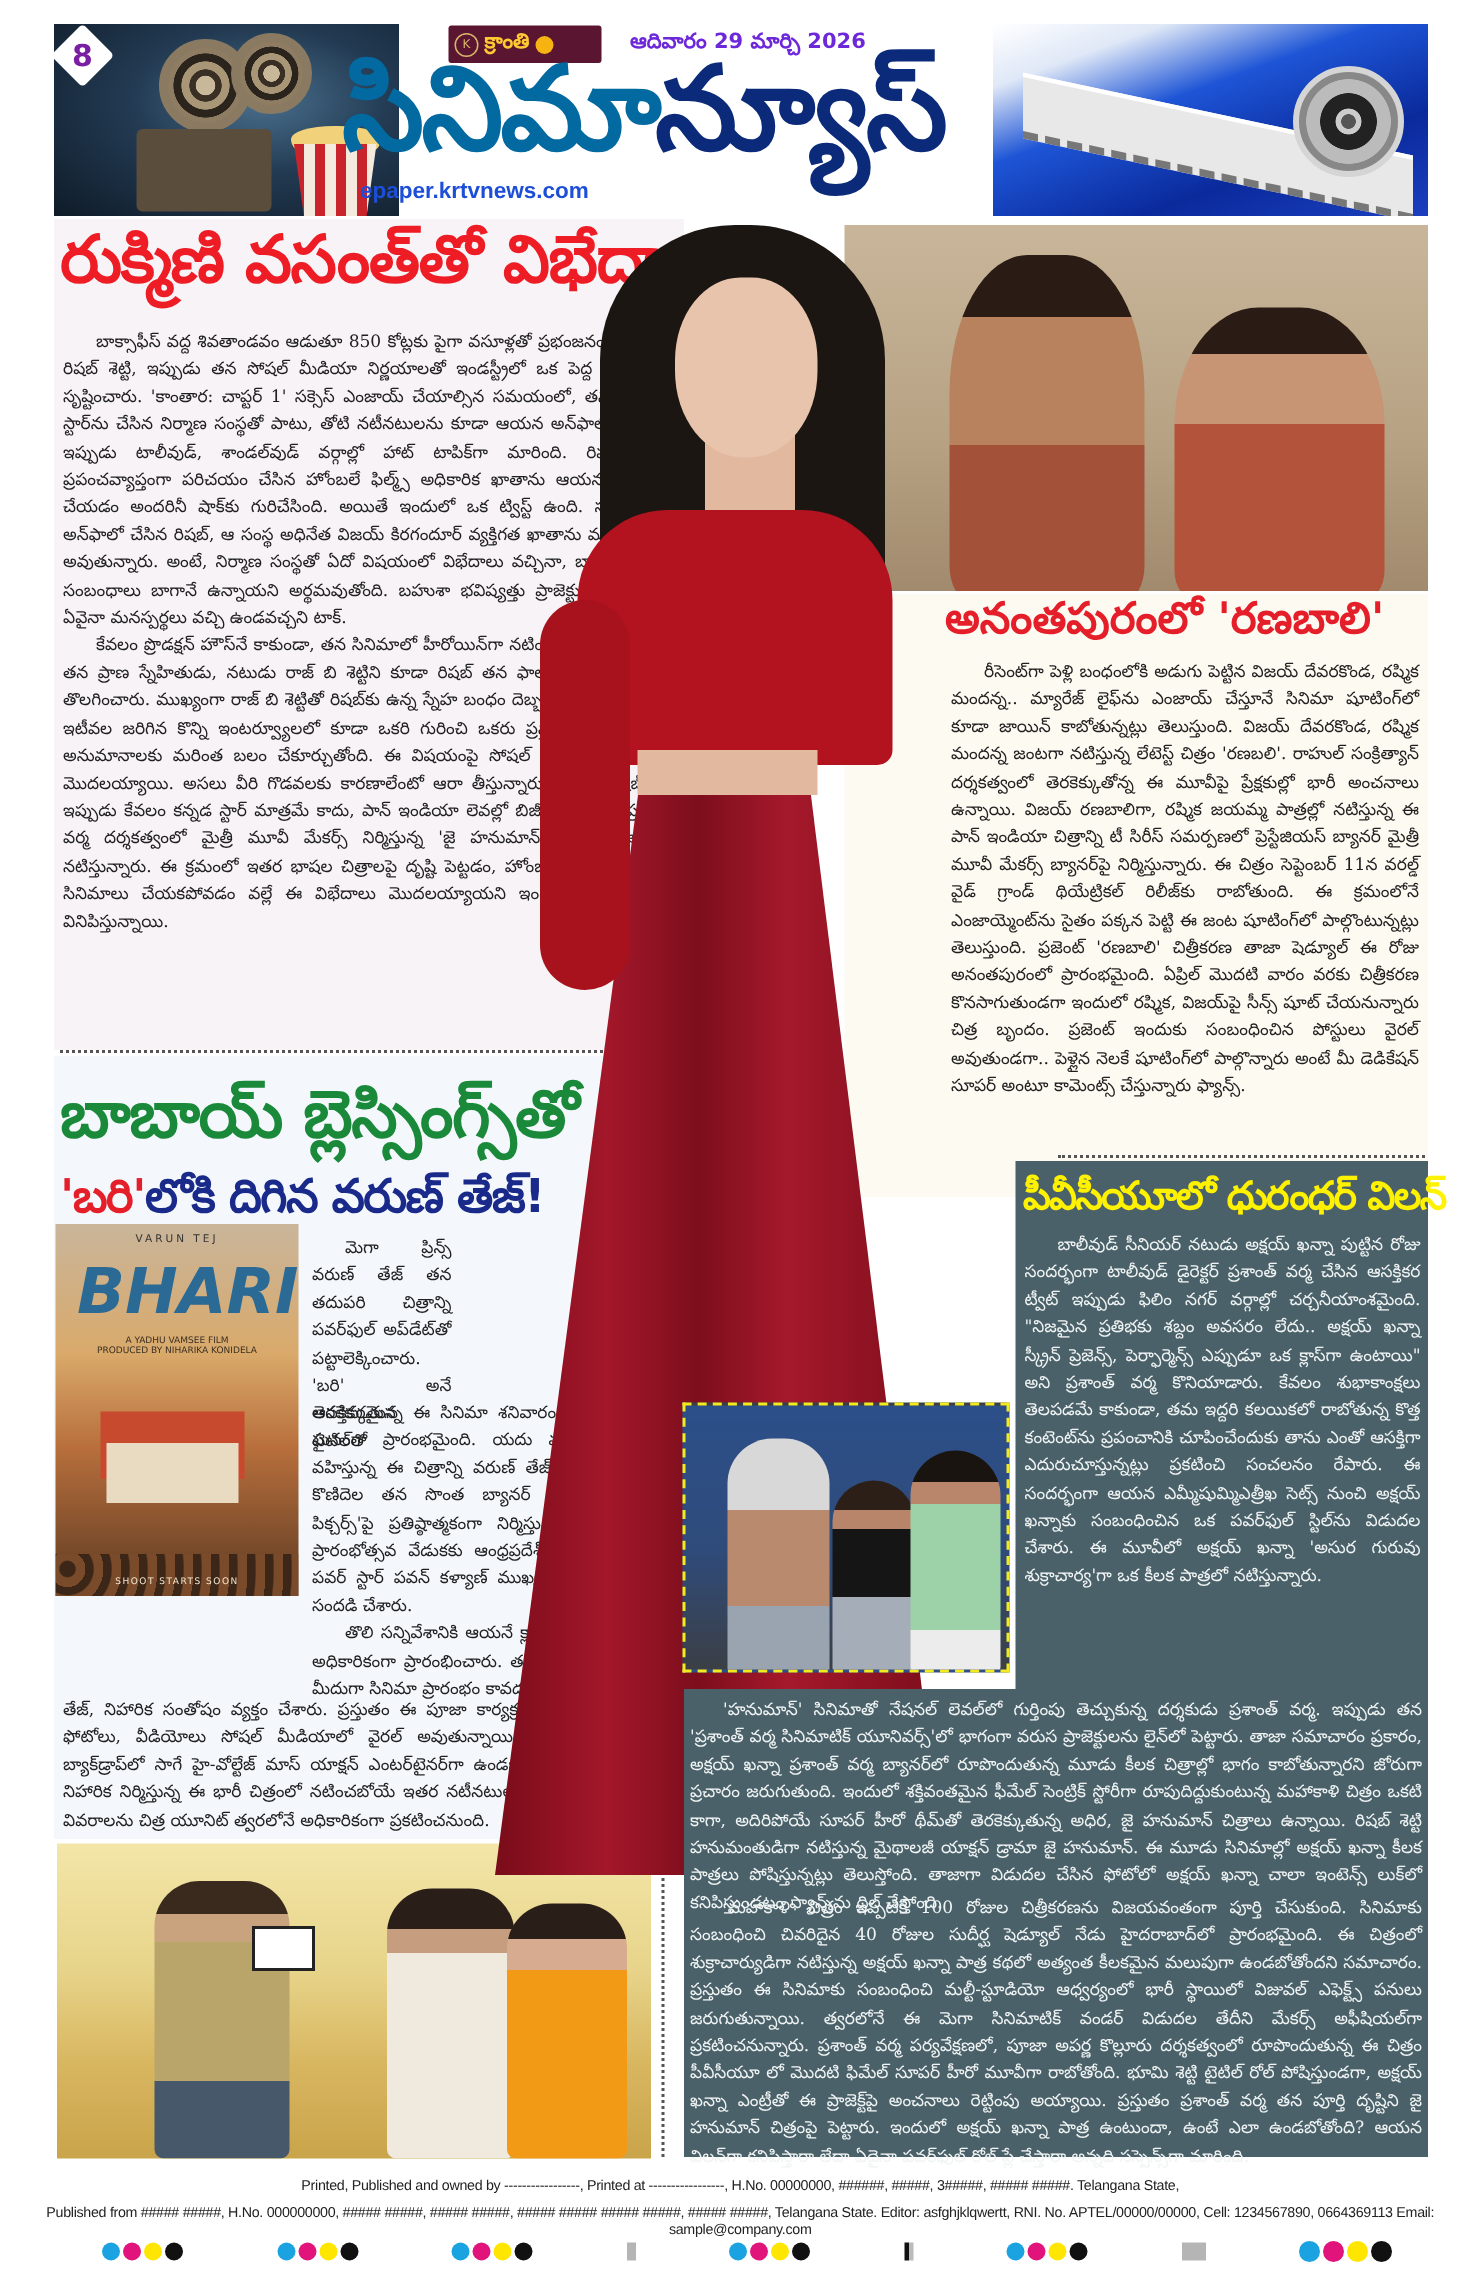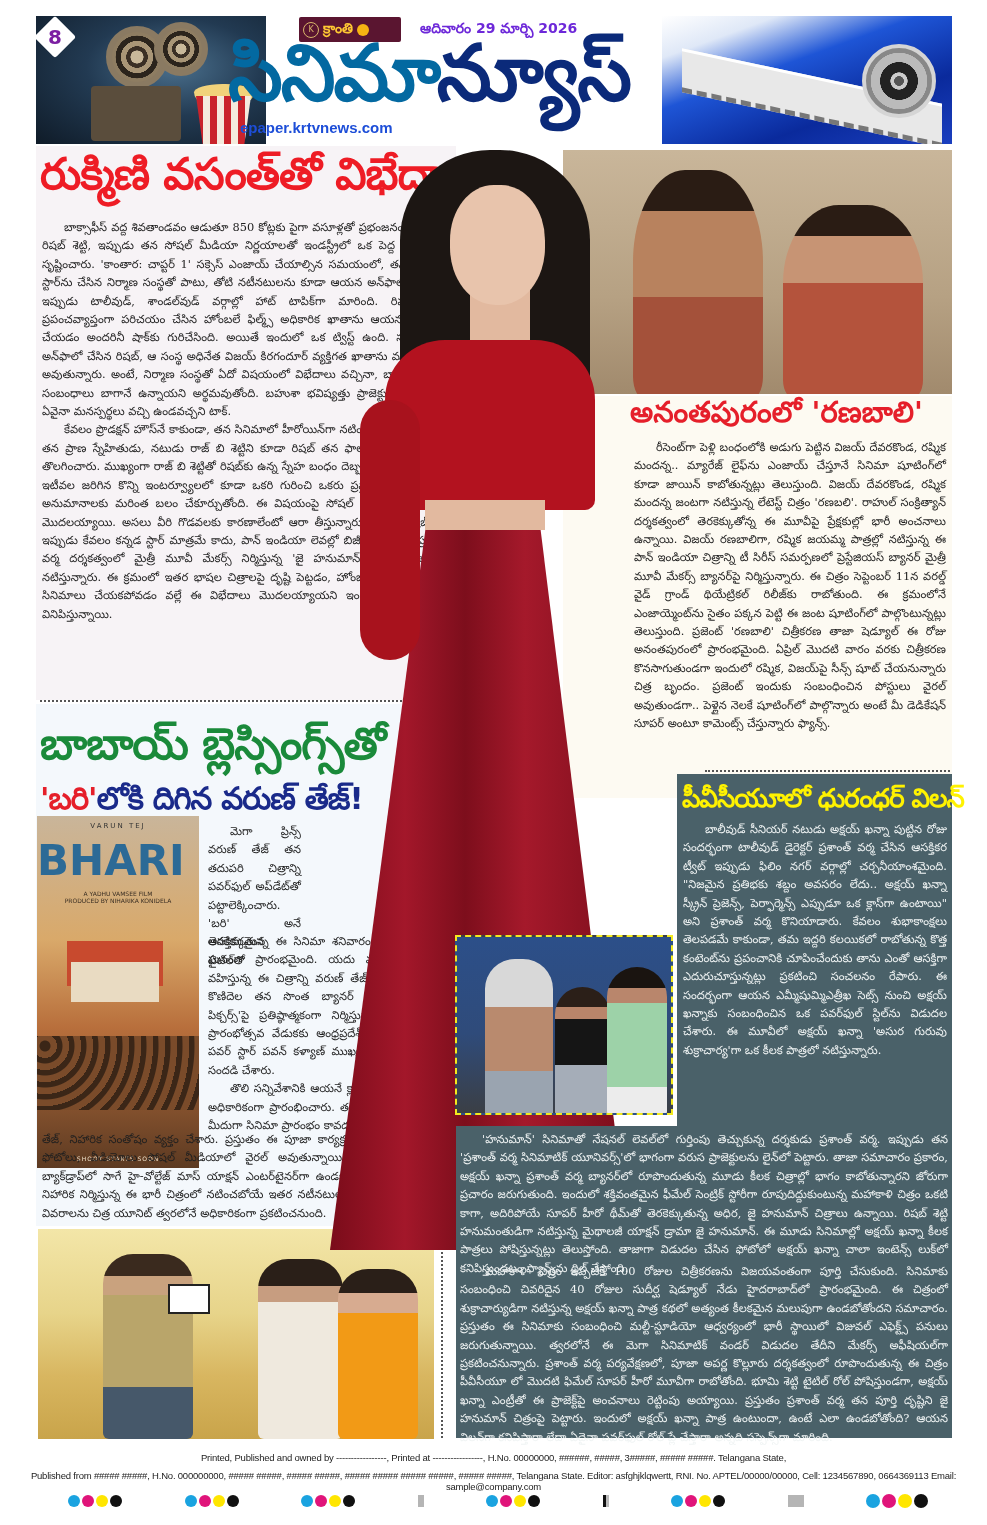--- a/index.html
+++ b/index.html
@@ -67,24 +67,24 @@
   .model-waist { position: absolute; left: 95px; top: 360px; width: 120px; height: 30px; background: #e2b99f; }
   .model-skirt { position: absolute; left: 0; top: 385px; width: 300px; height: 725px;
     background: linear-gradient(90deg, #7a0c1a 0%, #a3172a 25%, #7d0e1c 45%, #a5192b 65%, #7a0d1b 100%);
     clip-path: polygon(32% 0, 70% 0, 100% 100%, 0 100%); }
 
   
   .a3-box { left: 36px; top: 704px; width: 420px; height: 522px; background: #f4f8fc; }
   .a3-kicker { left: 40px; top: 718px; font-size: 44px; font-weight: 900; color: #1a8a3a; white-space: nowrap; letter-spacing: -1px; }
   .a3-headline { left: 40px; top: 780px; font-size: 31px; font-weight: 900; color: #1a2a8a; white-space: nowrap; letter-spacing: -1px; }
   .a3-headline .red { color: #e51f2a; }
-  .a3-poster { left: 37px; top: 816px; width: 162px; height: 352px;
+  .a3-poster { left: 37px; top: 816px; width: 162px; height: 248px;
     background: linear-gradient(180deg, #c9b59a 0%, #d9a96a 35%, #b86f3c 60%, #5c3a22 100%); overflow: hidden; }
   .poster-top { position: absolute; top: 6px; width: 100%; text-align: center; font-size: 7px; color: #333; letter-spacing: 2px; }
-  .poster-title { position: absolute; top: 20px; width: 100%; text-align: left; font-size: 42px; font-weight: 900; color: #2c6a96; }
+  .poster-title { position: absolute; top: 20px; width: 100%; text-align: right; font-size: 42px; font-weight: 900; font-style: italic; color: #2c6a96; }
   .poster-credit { position: absolute; top: 74px; width: 100%; text-align: center; font-size: 6px; color: #3a2e22; }
   .poster-hut { position: absolute; left: 30px; top: 125px; width: 96px; height: 45px; background: #c84a2e; }
   .poster-hut-wall { position: absolute; left: 34px; top: 146px; width: 88px; height: 40px; background: #e9dbc2; }
   .poster-crowd { position: absolute; left: 0; top: 220px; width: 100%; height: 74px; background: repeating-radial-gradient(circle at 8px 10px, #3b2617 0 5px, #7a4b2a 6px 12px); }
   .poster-bottom { position: absolute; bottom: 6px; width: 100%; text-align: center; font-size: 6px; letter-spacing: 1px; color: #f3e6cf; }
   .a3-body-narrow { left: 208px; top: 822px; width: 93px; }
   .a3-body-mid { left: 208px; top: 932px; width: 232px; }
   .a3-body-full { left: 42px; top: 1130px; width: 398px; }
   .a3-photo { left: 38px; top: 1229px; width: 396px; height: 210px;
     background: linear-gradient(180deg, #f3e6a8 0%, #e7d48a 40%, #d8b660 70%, #c9a44a 100%); overflow: hidden; }

